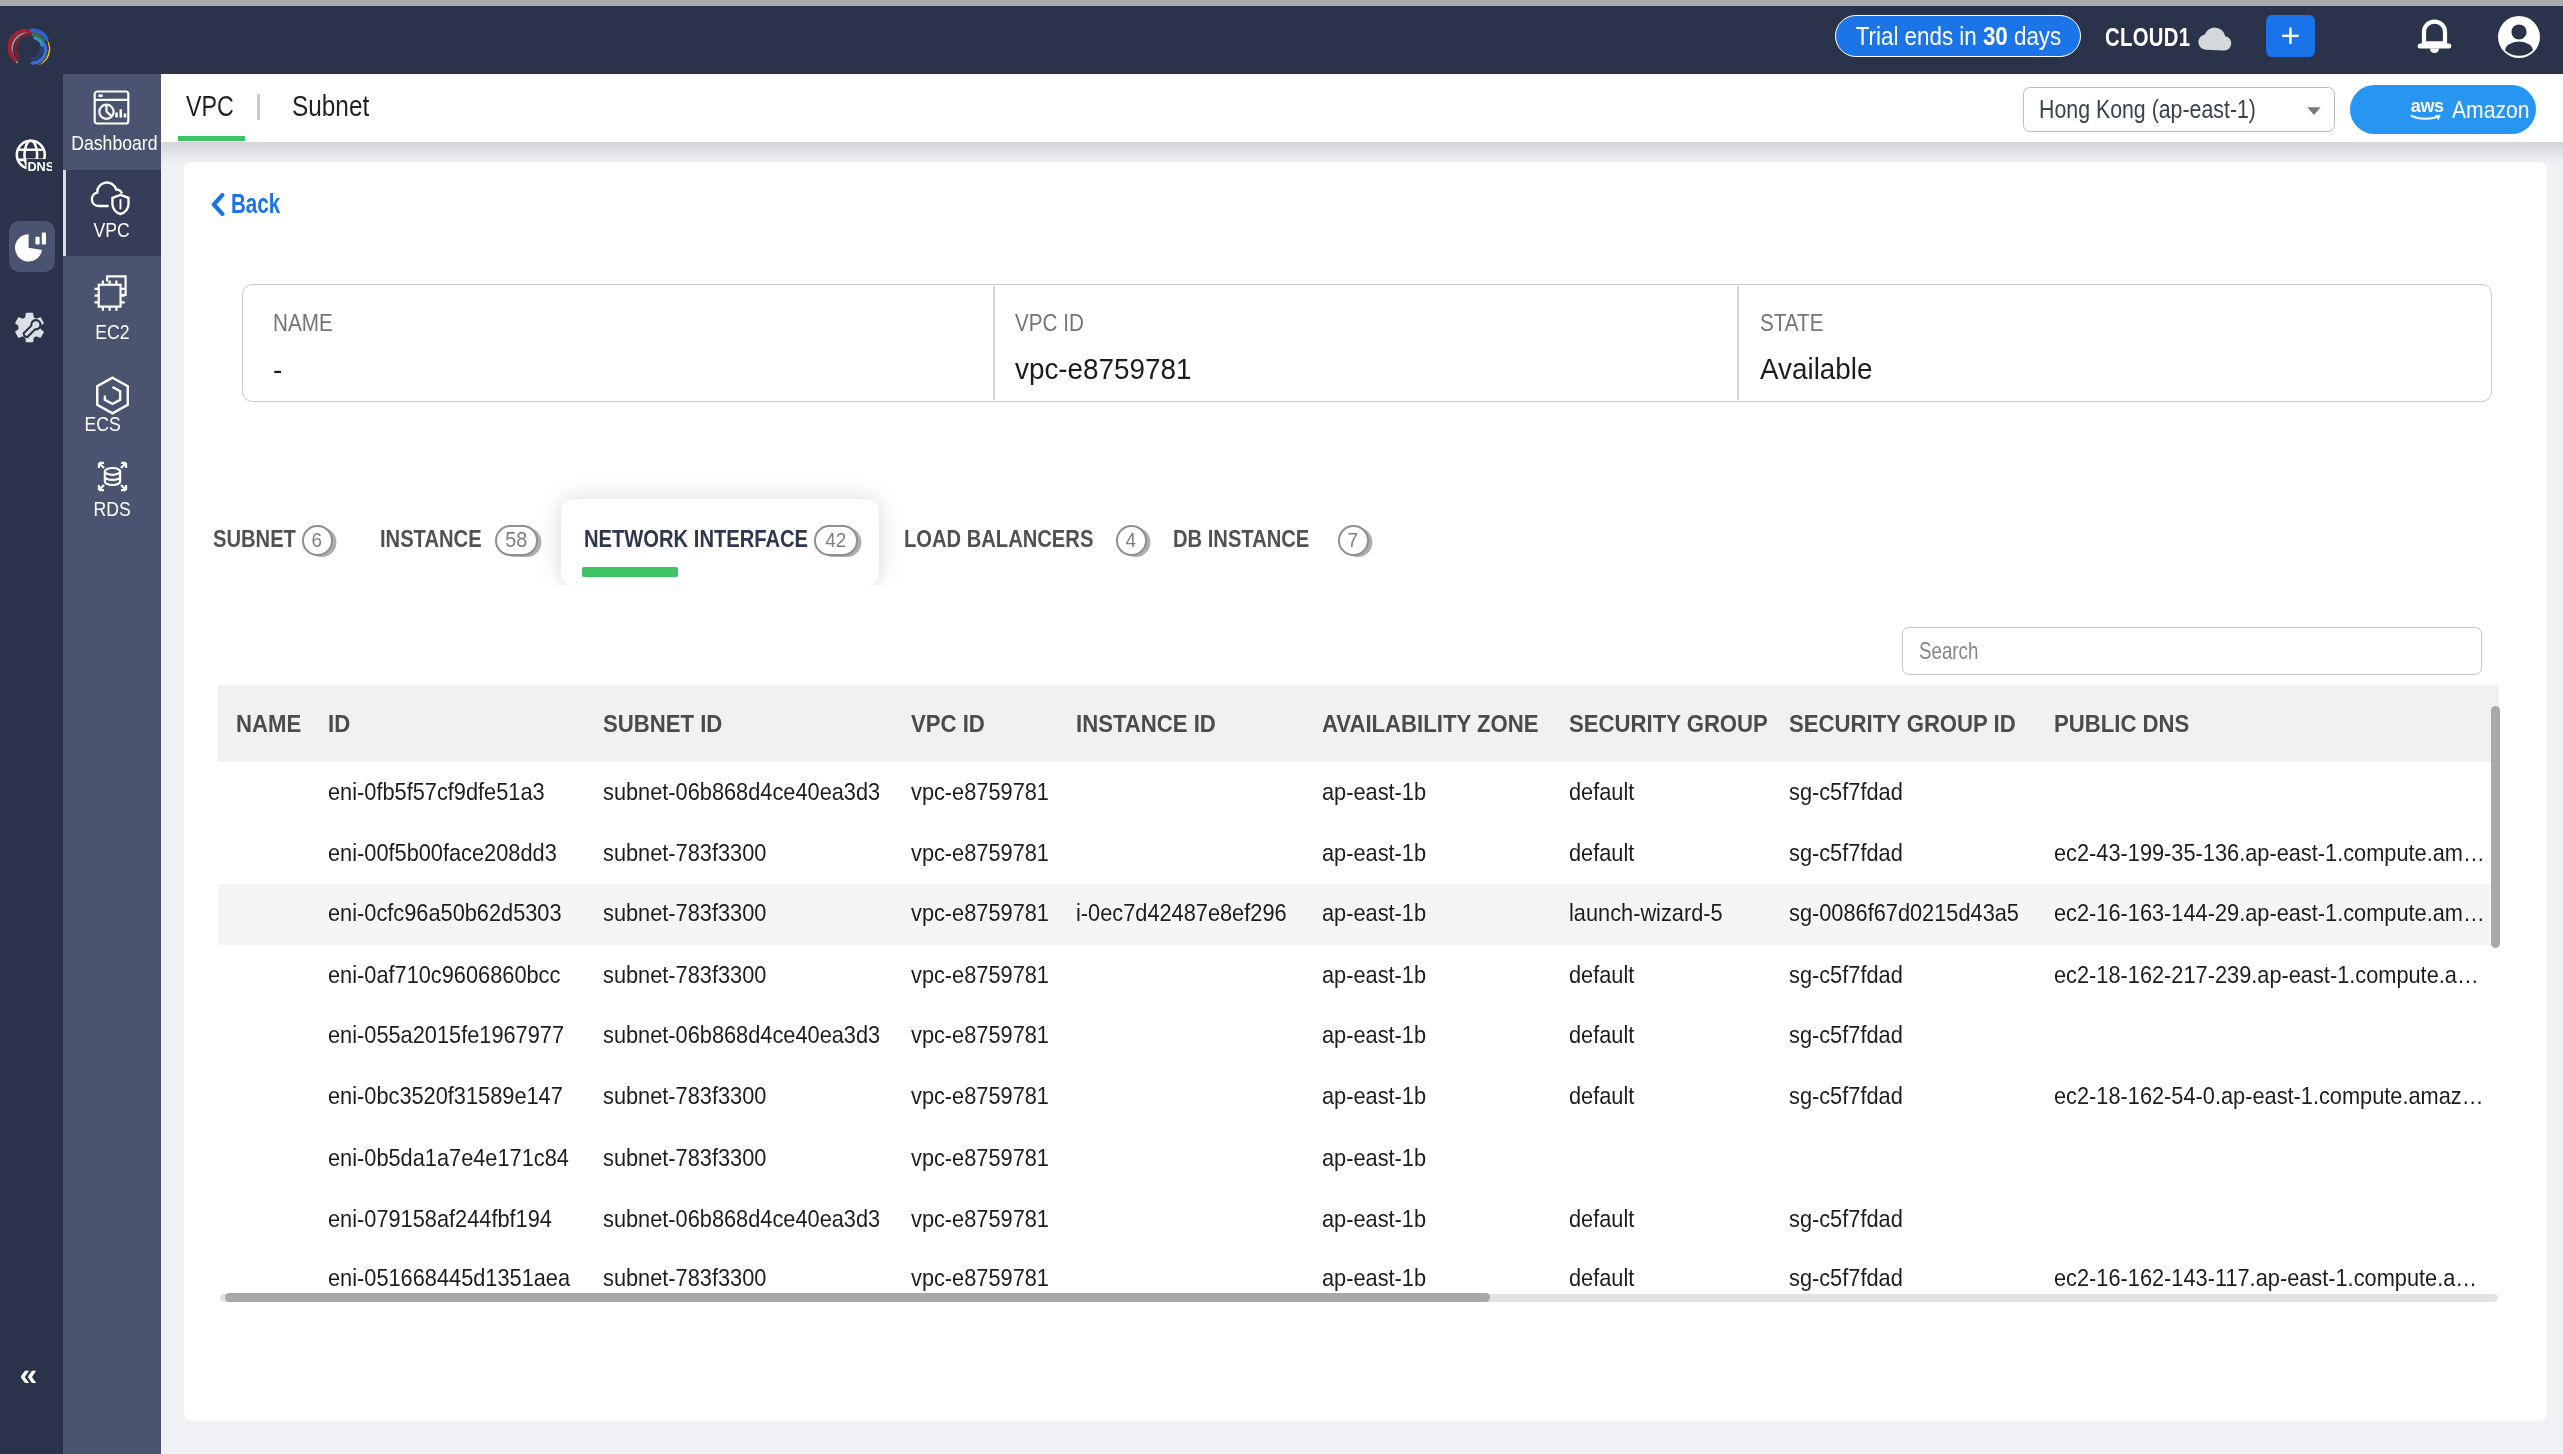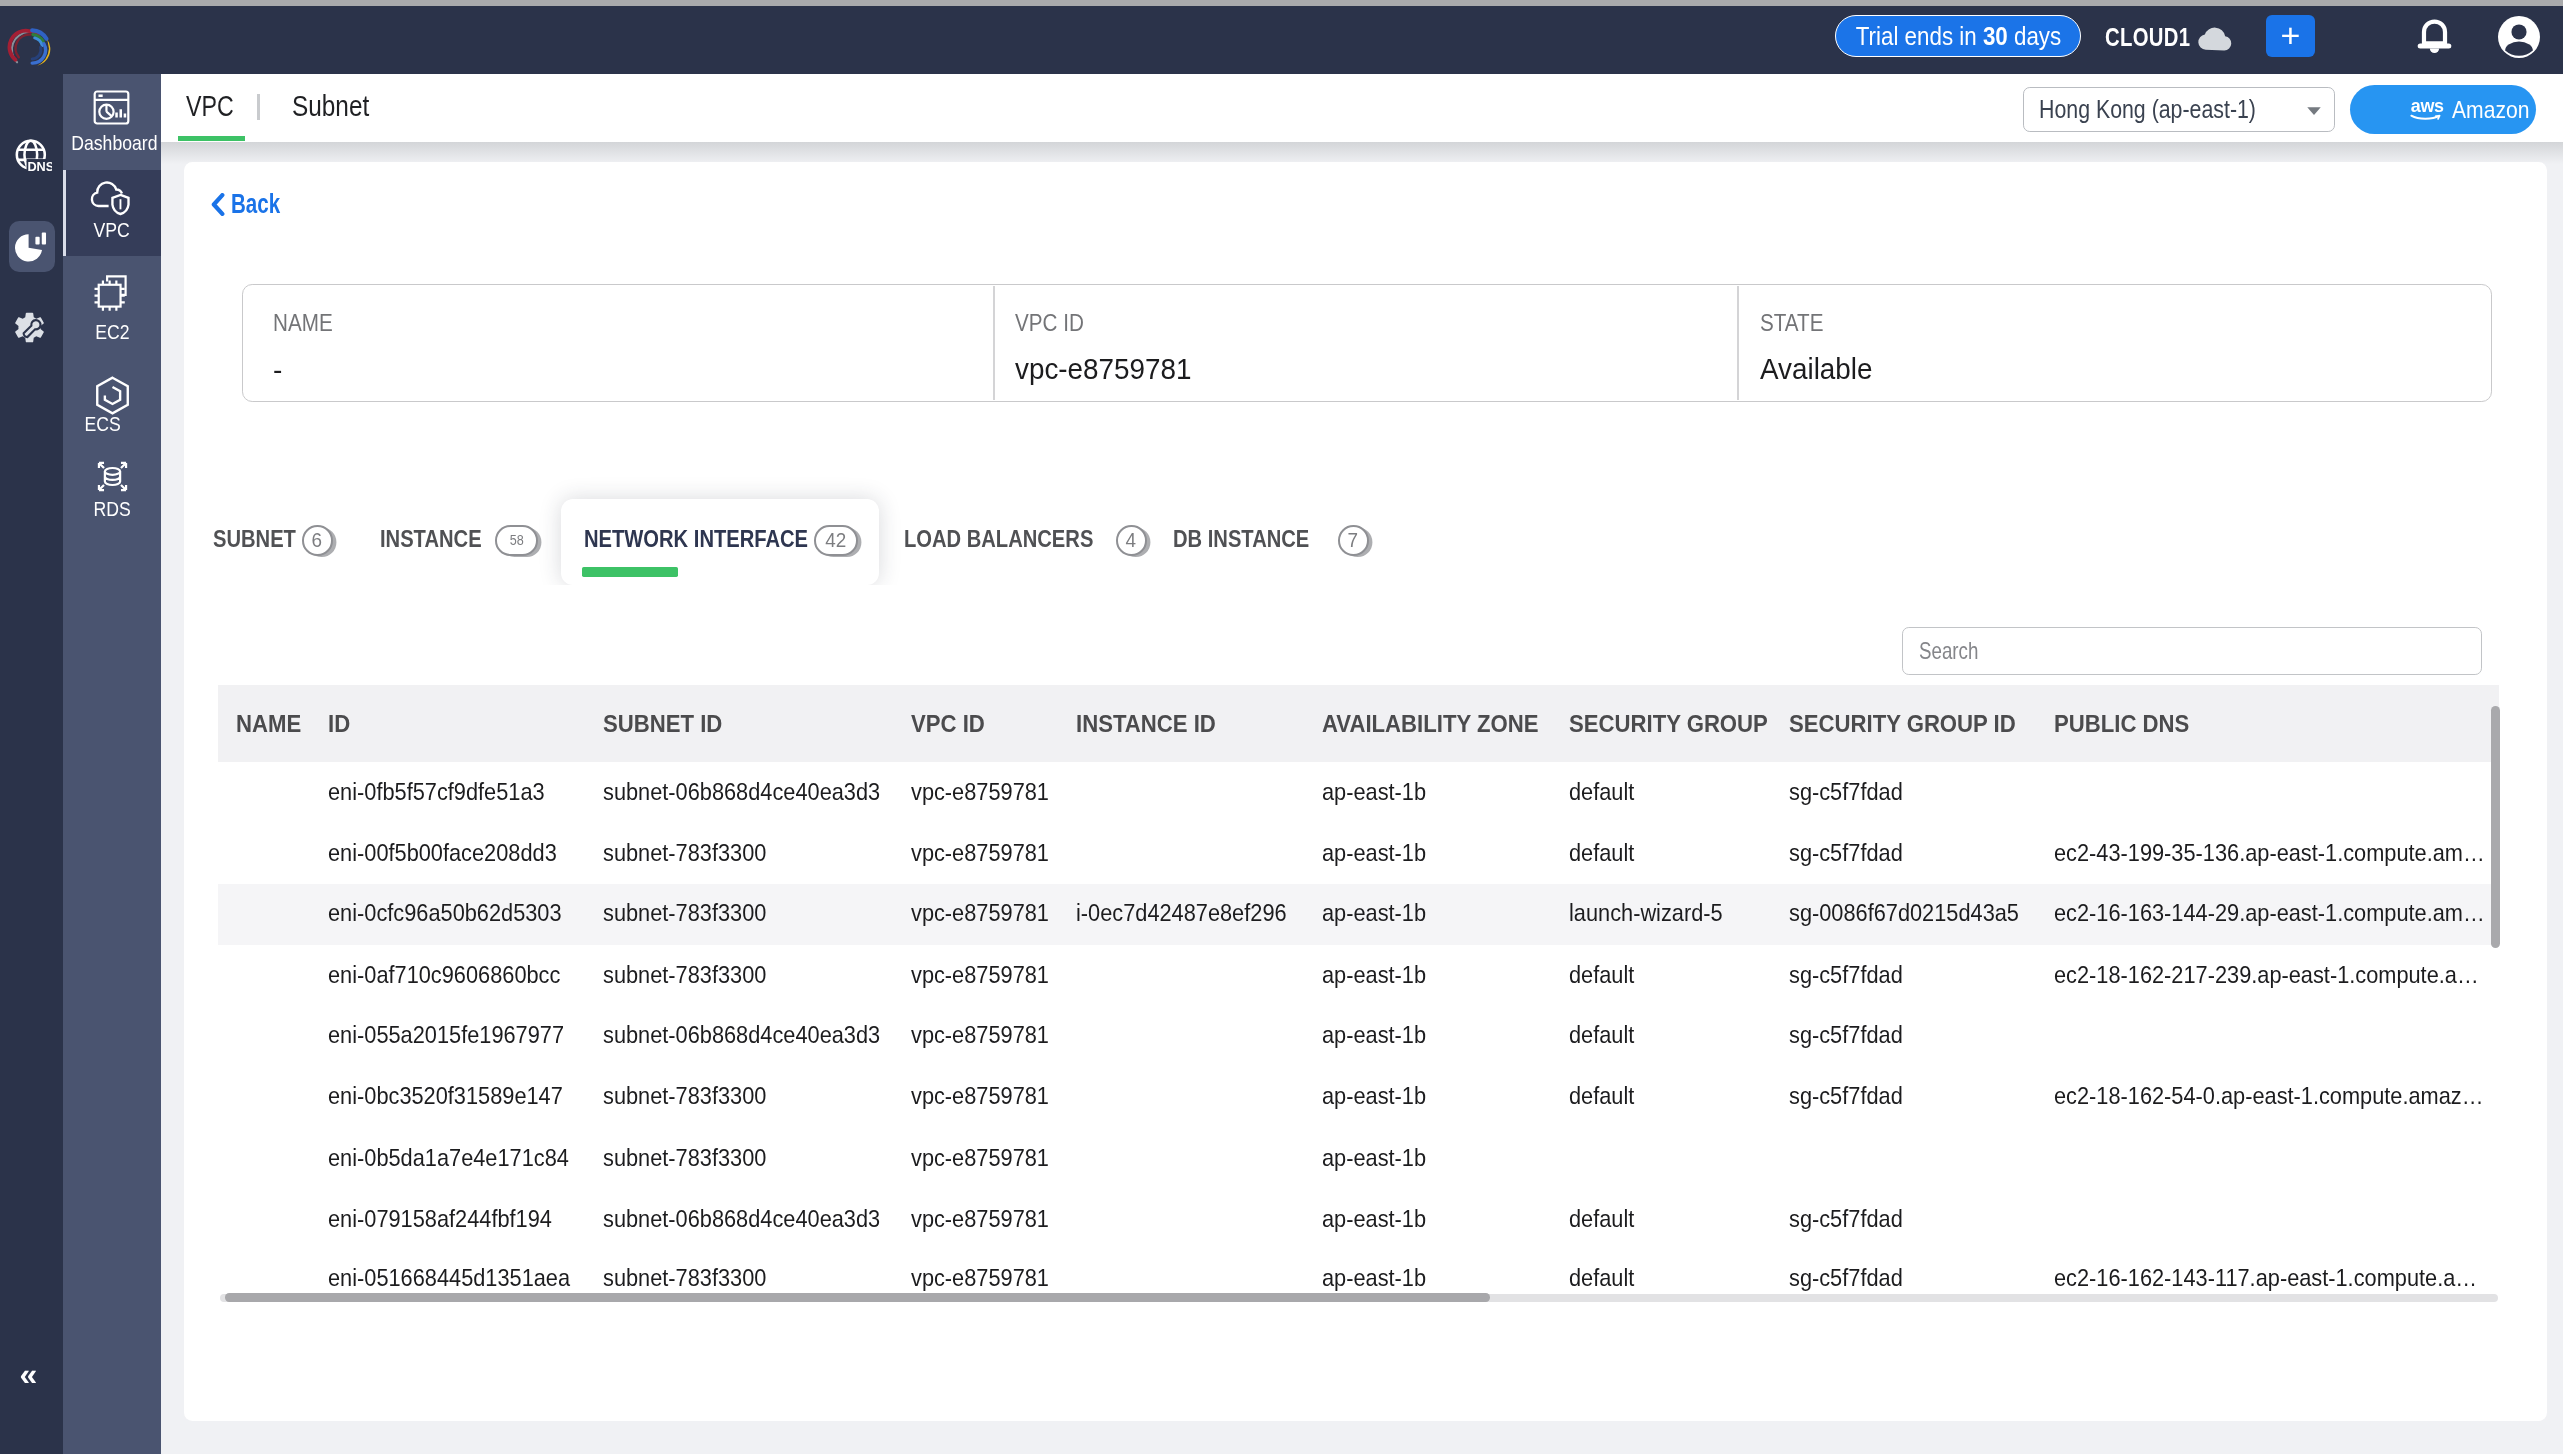--- a/index.html
+++ b/index.html
@@ -145,21 +145,21 @@
 <div class="abs" style="left:561px;top:499px;width:318px;height:86px;background:#fff;border-radius:12px;box-shadow:0 0 22px rgba(40,44,60,0.18);"></div>
 <div class="abs" style="left:195px;top:585px;width:2348px;height:59px;background:#fff;"></div>
 <div class="abs" style="left:582px;top:567px;width:96px;height:10.2px;background:#3dc266;border-radius:1.7px;"></div>
 <div style="position:absolute;left:213px;top:526px;font-size:24.6px;line-height:26.5px;color:#505154;white-space:nowrap;font-weight:700;transform:scaleX(0.82);transform-origin:0 50%;">SUBNET</div>
 <div class="abs" style="left:302px;top:525px;width:30.5px;height:31px;background:#fff;border:2.1px solid #8f9094;border-radius:15.3px;box-shadow:4.2px 1.7px 0 -0.8px #adaeb1;"></div>
     <div class="abs" style="left:302px;top:525px;width:30.5px;height:30px;display:flex;align-items:center;justify-content:center;font-size:21px;color:#7c7d80;">
       <span style="transform:scaleX(0.9);">6</span>
     </div>
 <div style="position:absolute;left:380px;top:526px;font-size:24.6px;line-height:26.5px;color:#505154;white-space:nowrap;font-weight:700;transform:scaleX(0.82);transform-origin:0 50%;">INSTANCE</div>
 <div class="abs" style="left:495px;top:525px;width:43px;height:31px;background:#fff;border:2.1px solid #8f9094;border-radius:15.3px;box-shadow:4.2px 1.7px 0 -0.8px #adaeb1;"></div>
-    <div class="abs" style="left:495px;top:525px;width:43px;height:30px;display:flex;align-items:center;justify-content:center;font-size:14px;color:#7c7d80;">
+    <div class="abs" style="left:495px;top:525px;width:43px;height:30px;display:flex;align-items:center;justify-content:center;font-size:22px;color:#7c7d80;">
       <span style="transform:scaleX(0.9);">58</span>
     </div>
 <div style="position:absolute;left:584px;top:526px;font-size:24.6px;line-height:26.5px;color:#2e3650;white-space:nowrap;font-weight:700;transform:scaleX(0.82);transform-origin:0 50%;">NETWORK INTERFACE</div>
 <div class="abs" style="left:814px;top:525px;width:44px;height:31px;background:#fff;border:2.1px solid #8f9094;border-radius:15.3px;box-shadow:4.2px 1.7px 0 -0.8px #adaeb1;"></div>
     <div class="abs" style="left:814px;top:525px;width:44px;height:30px;display:flex;align-items:center;justify-content:center;font-size:21px;color:#7c7d80;">
       <span style="transform:scaleX(0.9);">42</span>
     </div>
 <div style="position:absolute;left:904px;top:526px;font-size:24.6px;line-height:26.5px;color:#505154;white-space:nowrap;font-weight:700;transform:scaleX(0.82);transform-origin:0 50%;">LOAD BALANCERS</div>
 <div class="abs" style="left:1116px;top:525px;width:30.5px;height:31px;background:#fff;border:2.1px solid #8f9094;border-radius:15.3px;box-shadow:4.2px 1.7px 0 -0.8px #adaeb1;"></div>
     <div class="abs" style="left:1116px;top:525px;width:30.5px;height:30px;display:flex;align-items:center;justify-content:center;font-size:21px;color:#7c7d80;">

